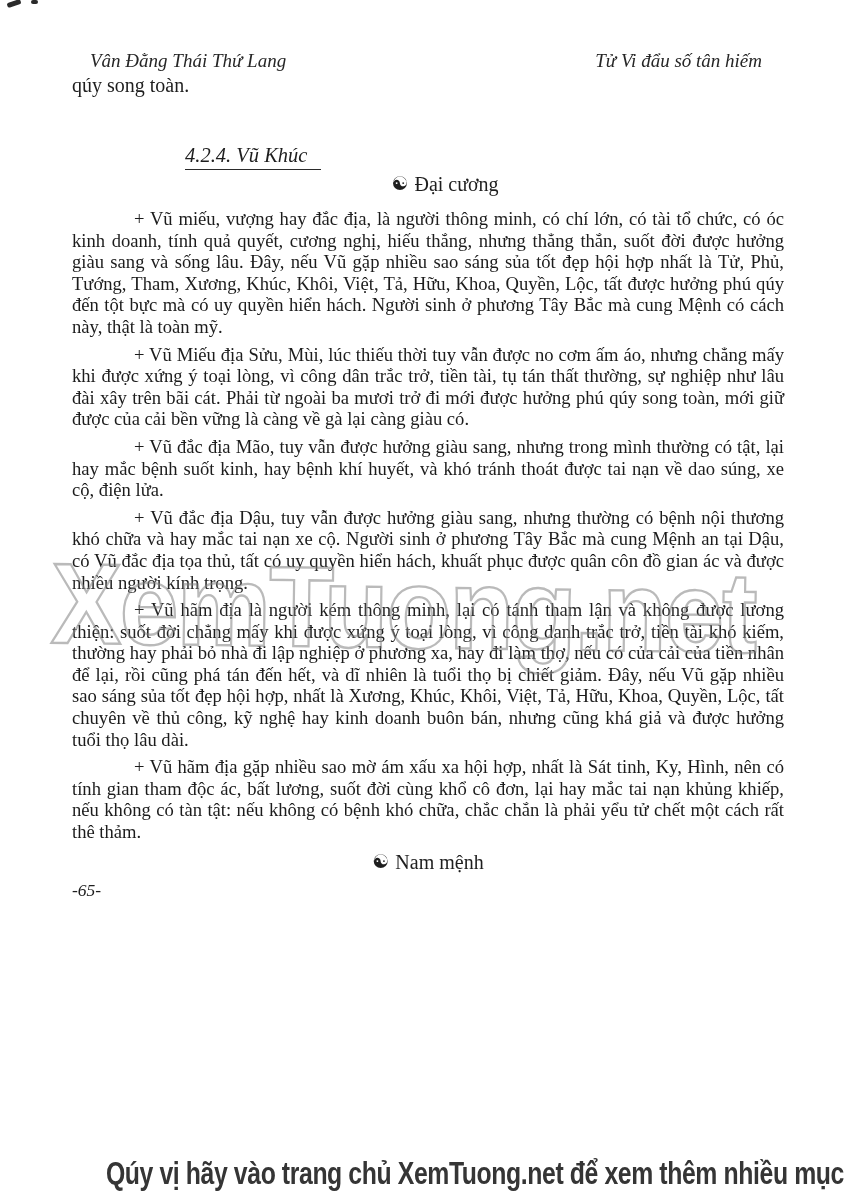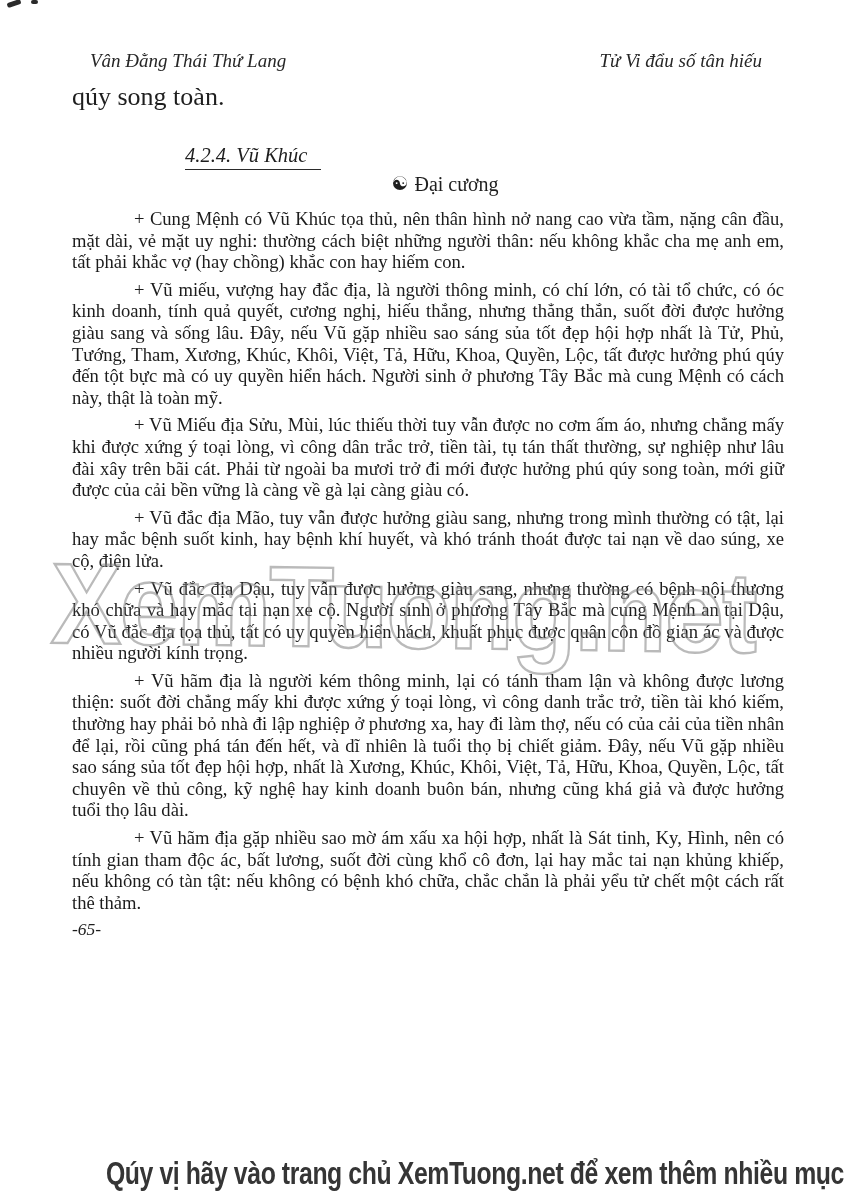--- a/index.html
+++ b/index.html
@@ -13,22 +13,22 @@
   }
   .speck{position:absolute;background:#2a2a2a;border-radius:2px;}
   .speck.s1{left:7px;top:1px;width:14px;height:5px;transform:rotate(-18deg);}
   .speck.s2{left:31px;top:0px;width:7px;height:4px;}
   .header{
     position:absolute;top:50px;left:90px;right:88px;
     display:flex;justify-content:space-between;
     font-style:italic;font-size:19px;color:#262626;gap:24px;
   }
   .intro{
-    position:absolute;top:82px;left:72px;
-    font-size:26px;
+    position:absolute;top:74px;left:72px;
+    font-size:20px;
   }
   .heading{
     position:absolute;top:144px;left:185px;
     font-style:italic;font-size:20.5px;
     border-bottom:1.5px solid #2a2a2a;
     padding:0 14px 2px 0;
   }
   .subsection{
     position:absolute;top:173px;left:0;width:850px;
     text-align:center;font-size:20px;padding-left:20px;
@@ -76,40 +76,42 @@
 </head>
 <body>
 
 <div class="page">
 
   <div class="speck s1"></div>
   <div class="speck s2"></div>
 
   <div class="header">
     <span>Vân Đằng Thái Thứ Lang</span>
-    <span>Tử Vi đẩu số tân hiếu</span>
+    <span>Tử Vi đẩu số tân hiếm</span>
   </div>
 
   <div class="intro">qúy song toàn.</div>
 
   <div class="heading">4.2.4. Vũ Khúc</div>
 
   <div class="subsection">
     <span class="yy">☯</span><span>Đại cương</span>
   </div>
 
   <div class="content">
-    <p>+ Cung Mệnh có Vũ Khúc tọa thủ, nên thân hình nở nang cao vừa tầm, nặng cân đầu, mặt dài, vẻ mặt uy nghi: thường cách biệt những người thân: nếu không khắc cha mẹ anh em, tất phải khắc vợ (hay chồng) khắc con hay hiếm con.</p>
     <p>+ Vũ miếu, vượng hay đắc địa, là người thông minh, có chí lớn, có tài tổ chức, có óc kinh doanh, tính quả quyết, cương nghị, hiếu thắng, nhưng thẳng thắn, suốt đời được hưởng giàu sang và sống lâu. Đây, nếu Vũ gặp nhiều sao sáng sủa tốt đẹp hội hợp nhất là Tử, Phủ, Tướng, Tham, Xương, Khúc, Khôi, Việt, Tả, Hữu, Khoa, Quyền, Lộc, tất được hưởng phú qúy đến tột bực mà có uy quyền hiển hách. Người sinh ở phương Tây Bắc mà cung Mệnh có cách này, thật là toàn mỹ.</p>
     <p>+ Vũ Miếu địa Sửu, Mùi, lúc thiếu thời tuy vẫn được no cơm ấm áo, nhưng chẳng mấy khi được xứng ý toại lòng, vì công dân trắc trở, tiền tài, tụ tán thất thường, sự nghiệp như lâu đài xây trên bãi cát. Phải từ ngoài ba mươi trở đi mới được hưởng phú qúy song toàn, mới giữ được của cải bền vững là càng về gà lại càng giàu có.</p>
     <p>+ Vũ đắc địa Mão, tuy vẫn được hưởng giàu sang, nhưng trong mình thường có tật, lại hay mắc bệnh suốt kinh, hay bệnh khí huyết, và khó tránh thoát được tai nạn về dao súng, xe cộ, điện lửa.</p>
     <p>+ Vũ đắc địa Dậu, tuy vẫn được hưởng giàu sang, nhưng thường có bệnh nội thương khó chữa và hay mắc tai nạn xe cộ. Người sinh ở phương Tây Bắc mà cung Mệnh an tại Dậu, có Vũ đắc địa tọa thủ, tất có uy quyền hiển hách, khuất phục được quân côn đồ gian ác và được nhiều người kính trọng.</p>
     <p>+ Vũ hãm địa là người kém thông minh, lại có tánh tham lận và không được lương thiện: suốt đời chẳng mấy khi được xứng ý toại lòng, vì công danh trắc trở, tiền tài khó kiếm, thường hay phải bỏ nhà đi lập nghiệp ở phương xa, hay đi làm thợ, nếu có của cải của tiền nhân để lại, rồi cũng phá tán đến hết, và dĩ nhiên là tuổi thọ bị chiết giảm. Đây, nếu Vũ gặp nhiều sao sáng sủa tốt đẹp hội hợp, nhất là Xương, Khúc, Khôi, Việt, Tả, Hữu, Khoa, Quyền, Lộc, tất chuyên về thủ công, kỹ nghệ hay kinh doanh buôn bán, nhưng cũng khá giả và được hưởng tuổi thọ lâu dài.</p>
     <p>+ Vũ hãm địa gặp nhiều sao mờ ám xấu xa hội hợp, nhất là Sát tinh, Ky, Hình, nên có tính gian tham độc ác, bất lương, suốt đời cùng khổ cô đơn, lại hay mắc tai nạn khủng khiếp, nếu không có tàn tật: nếu không có bệnh khó chữa, chắc chắn là phải yểu tử chết một cách rất thê thảm.</p>
 
+    <div class="center-line">
+      <span class="yy">☯</span><span>Nam mệnh</span>
+    </div>
 
     <div class="page-number">-65-</div>
   </div>
 
   <div class="watermark">XemTuong.net</div>
 
   <div class="footer">
     <span class="footer-inner">Qúy vị hãy vào trang chủ XemTuong.net để xem thêm nhiều mục hay khác</span>
   </div>
 

